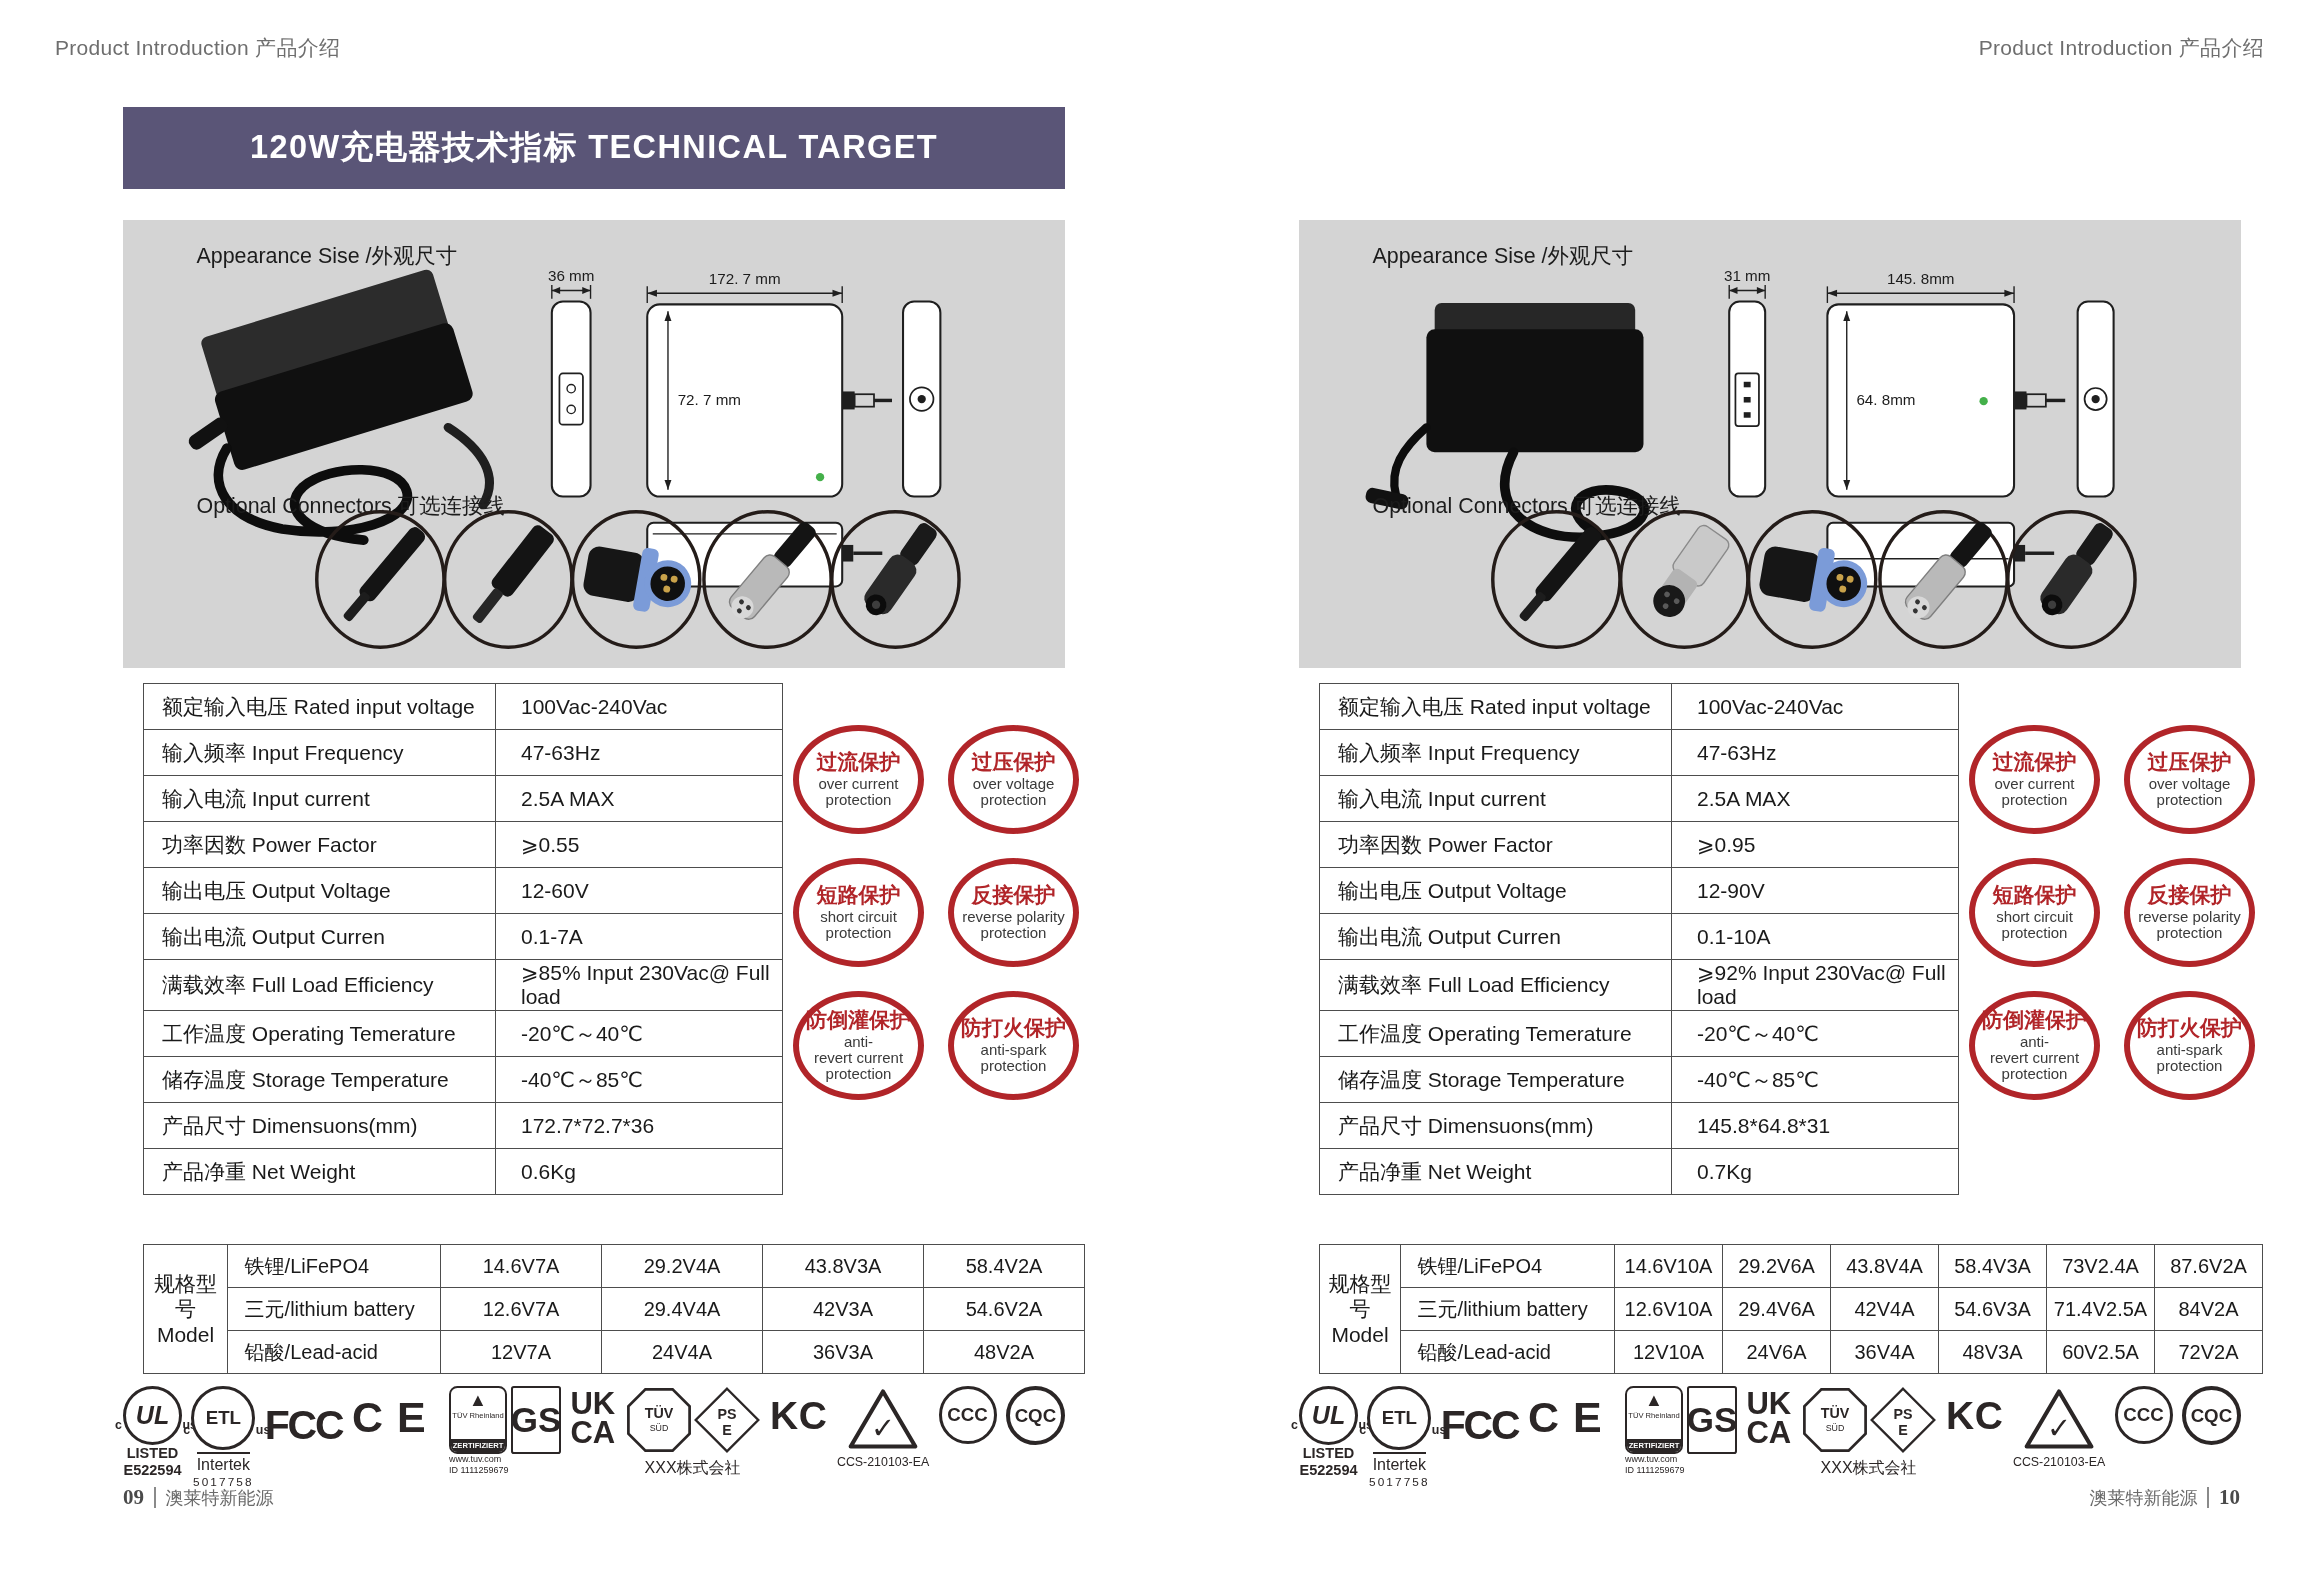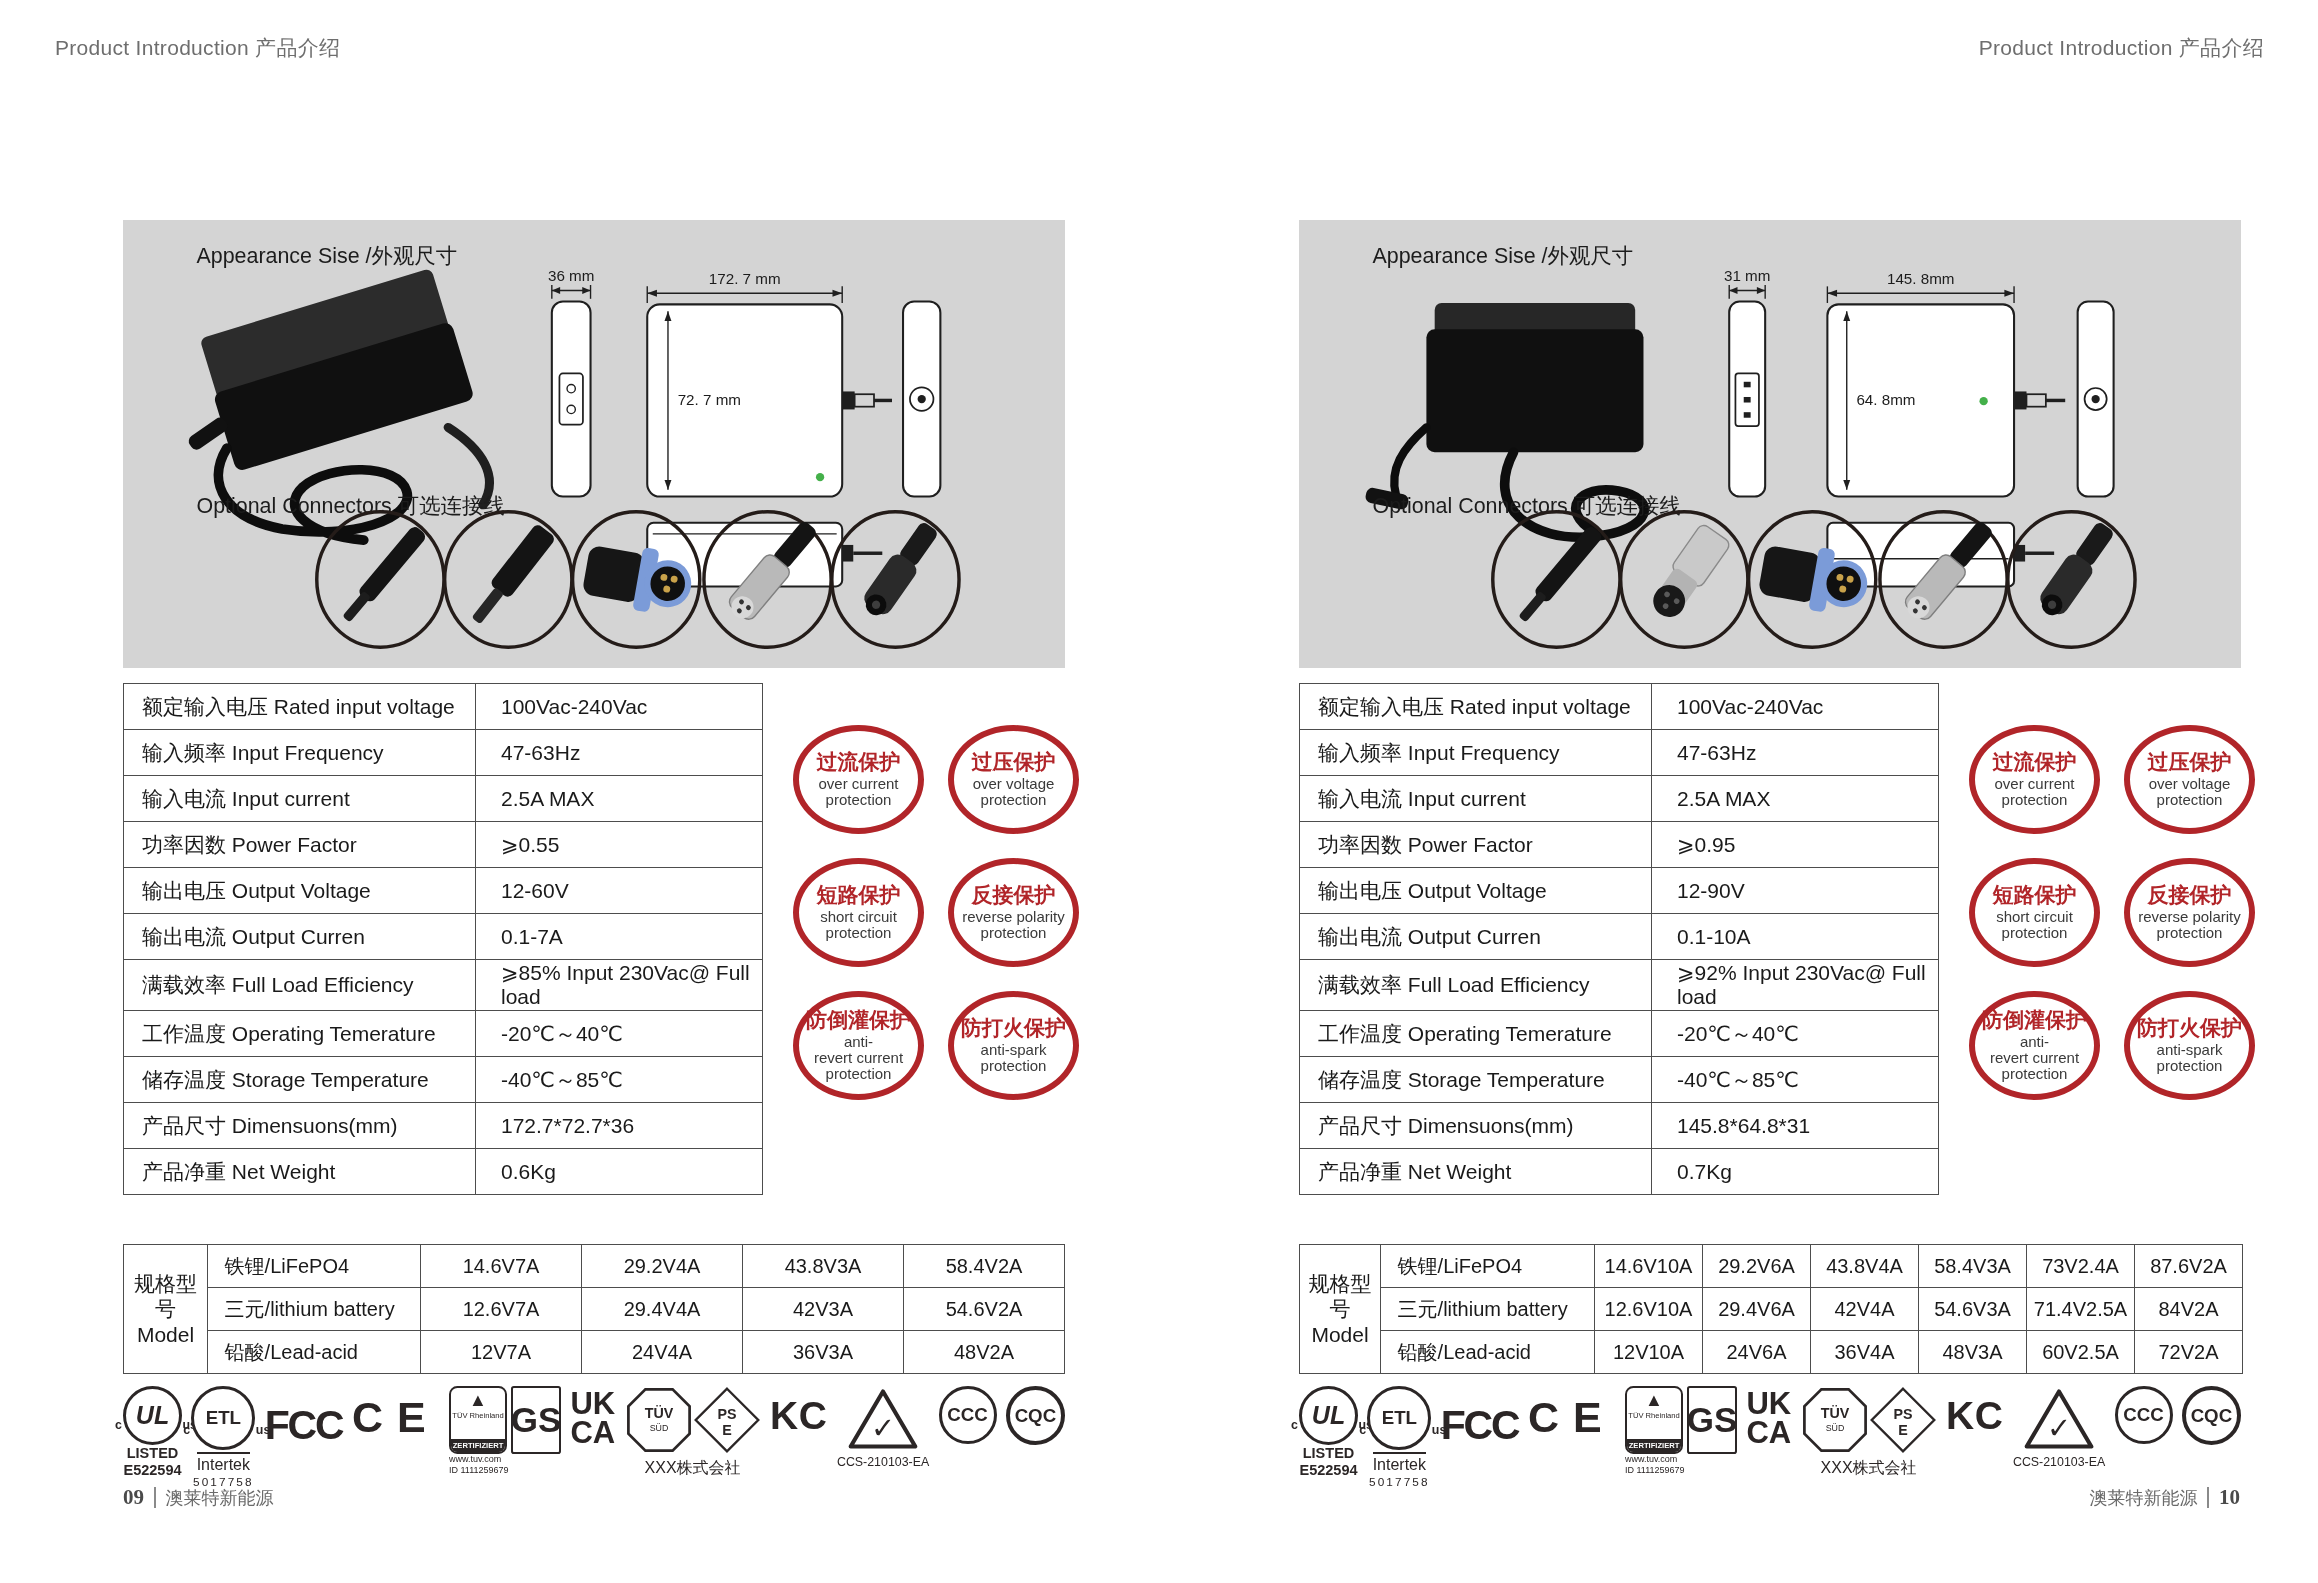--- a/index.html
+++ b/index.html
@@ -20,21 +20,21 @@
 
   .title-bar{top:107px;height:82px;background:#5a5577;color:#ffffff;display:flex;align-items:center;justify-content:center;
     font-size:32.5px;font-weight:bold;letter-spacing:1.4px;}
 
   .panel{top:220px;height:448px;background:#d4d4d4;}
   .panel svg{display:block;width:942px;height:448px;}
   .svg-title{font-size:31px;fill:#1c1c1c;}
   .svg-dim{font-size:22px;fill:#1c1c1c;}
   .ln{stroke:#1f1f1f;fill:none;}
 
-  table{border-collapse:collapse;table-layout:fixed;}
+  table{border-collapse:collapse;table-layout:fixed;margin-left:20px;}
   .spec-table{top:683px;width:640px;}
   .spec-table td{border:1.4px solid #4d4d4d;height:43px;font-size:21px;vertical-align:middle;}
   .spec-table td.k{width:332px;padding-left:18px;}
   .spec-table td.v{padding-left:25px;}
 
   .badges{position:absolute;top:725px;width:277px;display:grid;grid-template-columns:repeat(2,131px);column-gap:9.7px;row-gap:64px;left:738px;gap:24px;}
   #page-right .badges{left:714px;}
   .badge{box-sizing:border-box;width:131px;height:109px;border:6.2px solid #b12529;border-radius:50%;
     display:flex;flex-direction:column;align-items:center;justify-content:center;background:#fff;}
   .badge-cn{color:#b12529;font-weight:bold;font-size:21px;line-height:1.05;}
@@ -80,20 +80,21 @@
   #page-right .footer{left:auto;right:24px;}
   .pg-no{font-size:21px;font-weight:bold;color:#4a4a4a;font-family:"Liberation Serif","DejaVu Serif",serif;}
   .foot-div{display:inline-block;width:2.1px;height:21px;background:#8a8a8a;margin:0 9.7px;}
 </style>
 </head>
 <body>
 
 <div class="page" id="page-left">
   <div class="page-header">Product Introduction  产品介绍</div>
 
+  <div class="title-bar cx">120W充电器技术指标 TECHNICAL TARGET</div>
 
   <div class="panel cx">
     <svg viewBox="0 0 1362 648">
       <text class="svg-title" x="106" y="62">Appearance Sise  /外观尺寸</text>
 
       <g>
         <g transform="rotate(-17 300 210)">
           <rect x="130" y="118" width="350" height="102" rx="10" fill="#2c2c2c"></rect>
           <rect x="125" y="200" width="360" height="118" rx="12" fill="#101010"></rect>
         </g>

